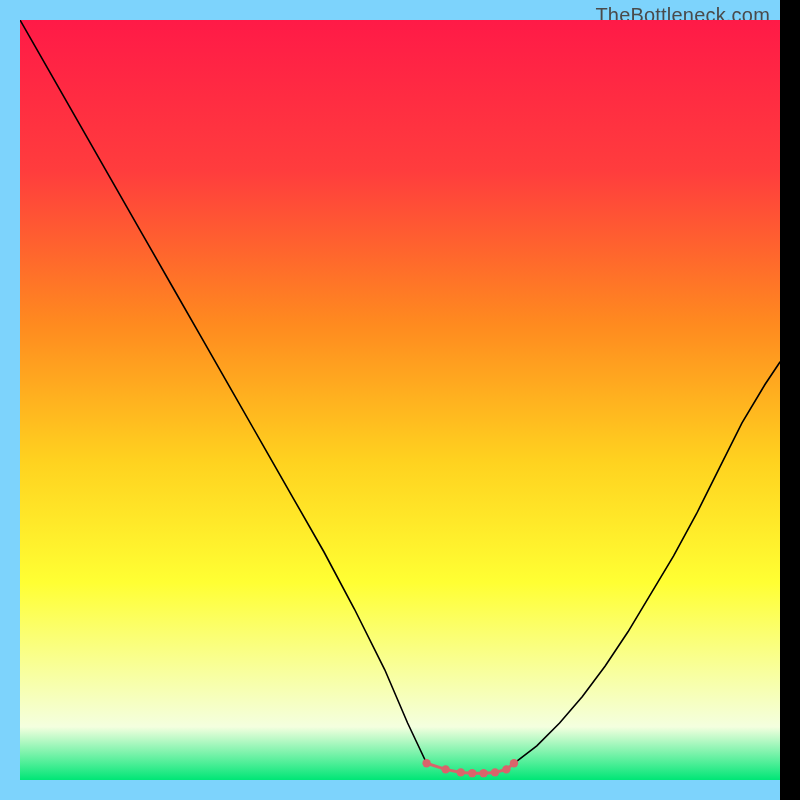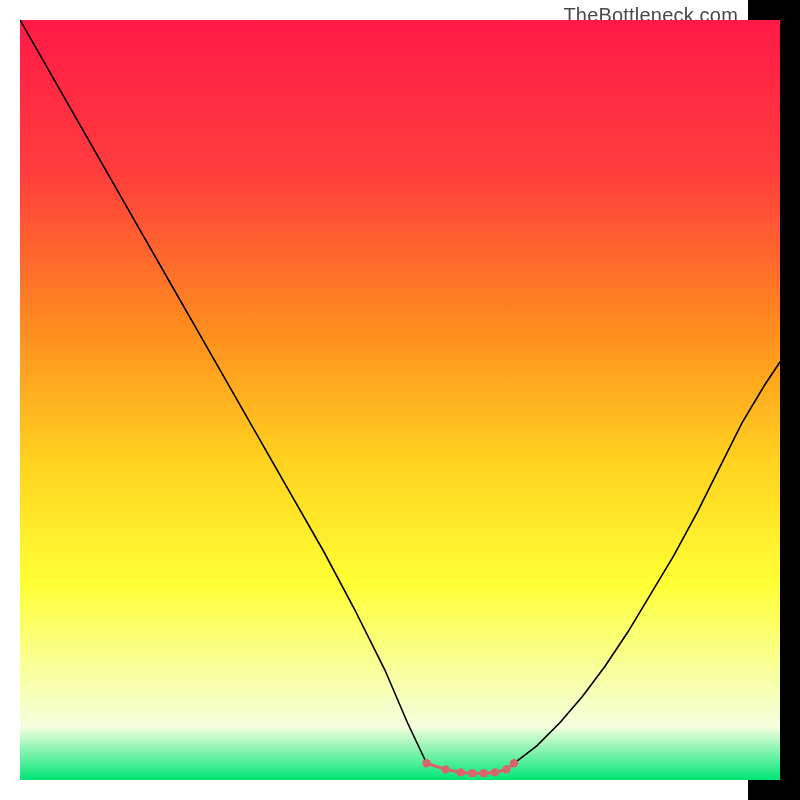--- a/index.html
+++ b/index.html
@@ -8,21 +8,22 @@
     width: 800px;
     height: 800px;
     overflow: hidden;
     background: #000;
     font-family: Arial, Helvetica, sans-serif;
   }
   .stage {
     position: relative;
     width: 748px;
     height: 800px;
-    background: #ffffff;
+    background: #7dd3fc;
+    padding-left: 32px;
   }
   .plot {
     position: absolute;
     left: 20px;
     top: 20px;
     width: 760px;
     height: 760px;
   }
   .plot svg {
     display: block;

